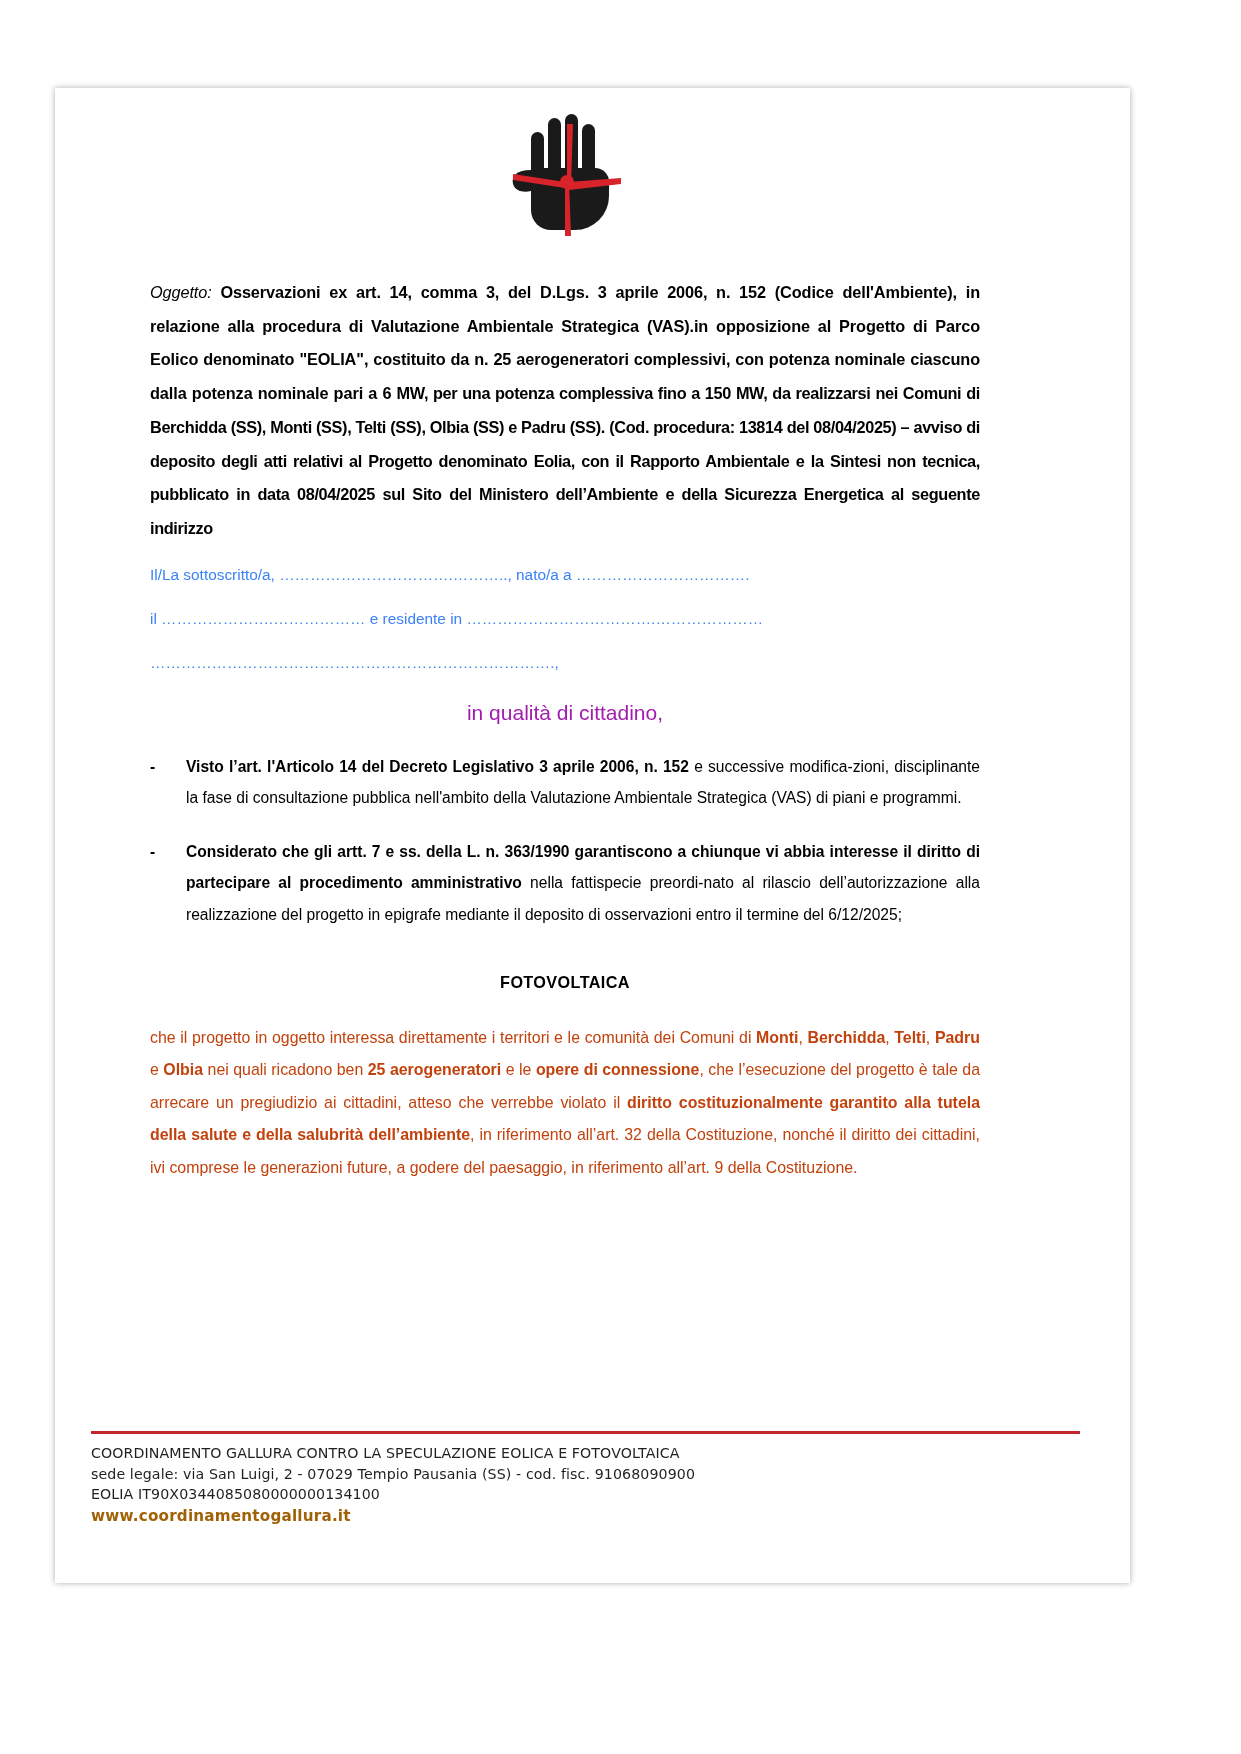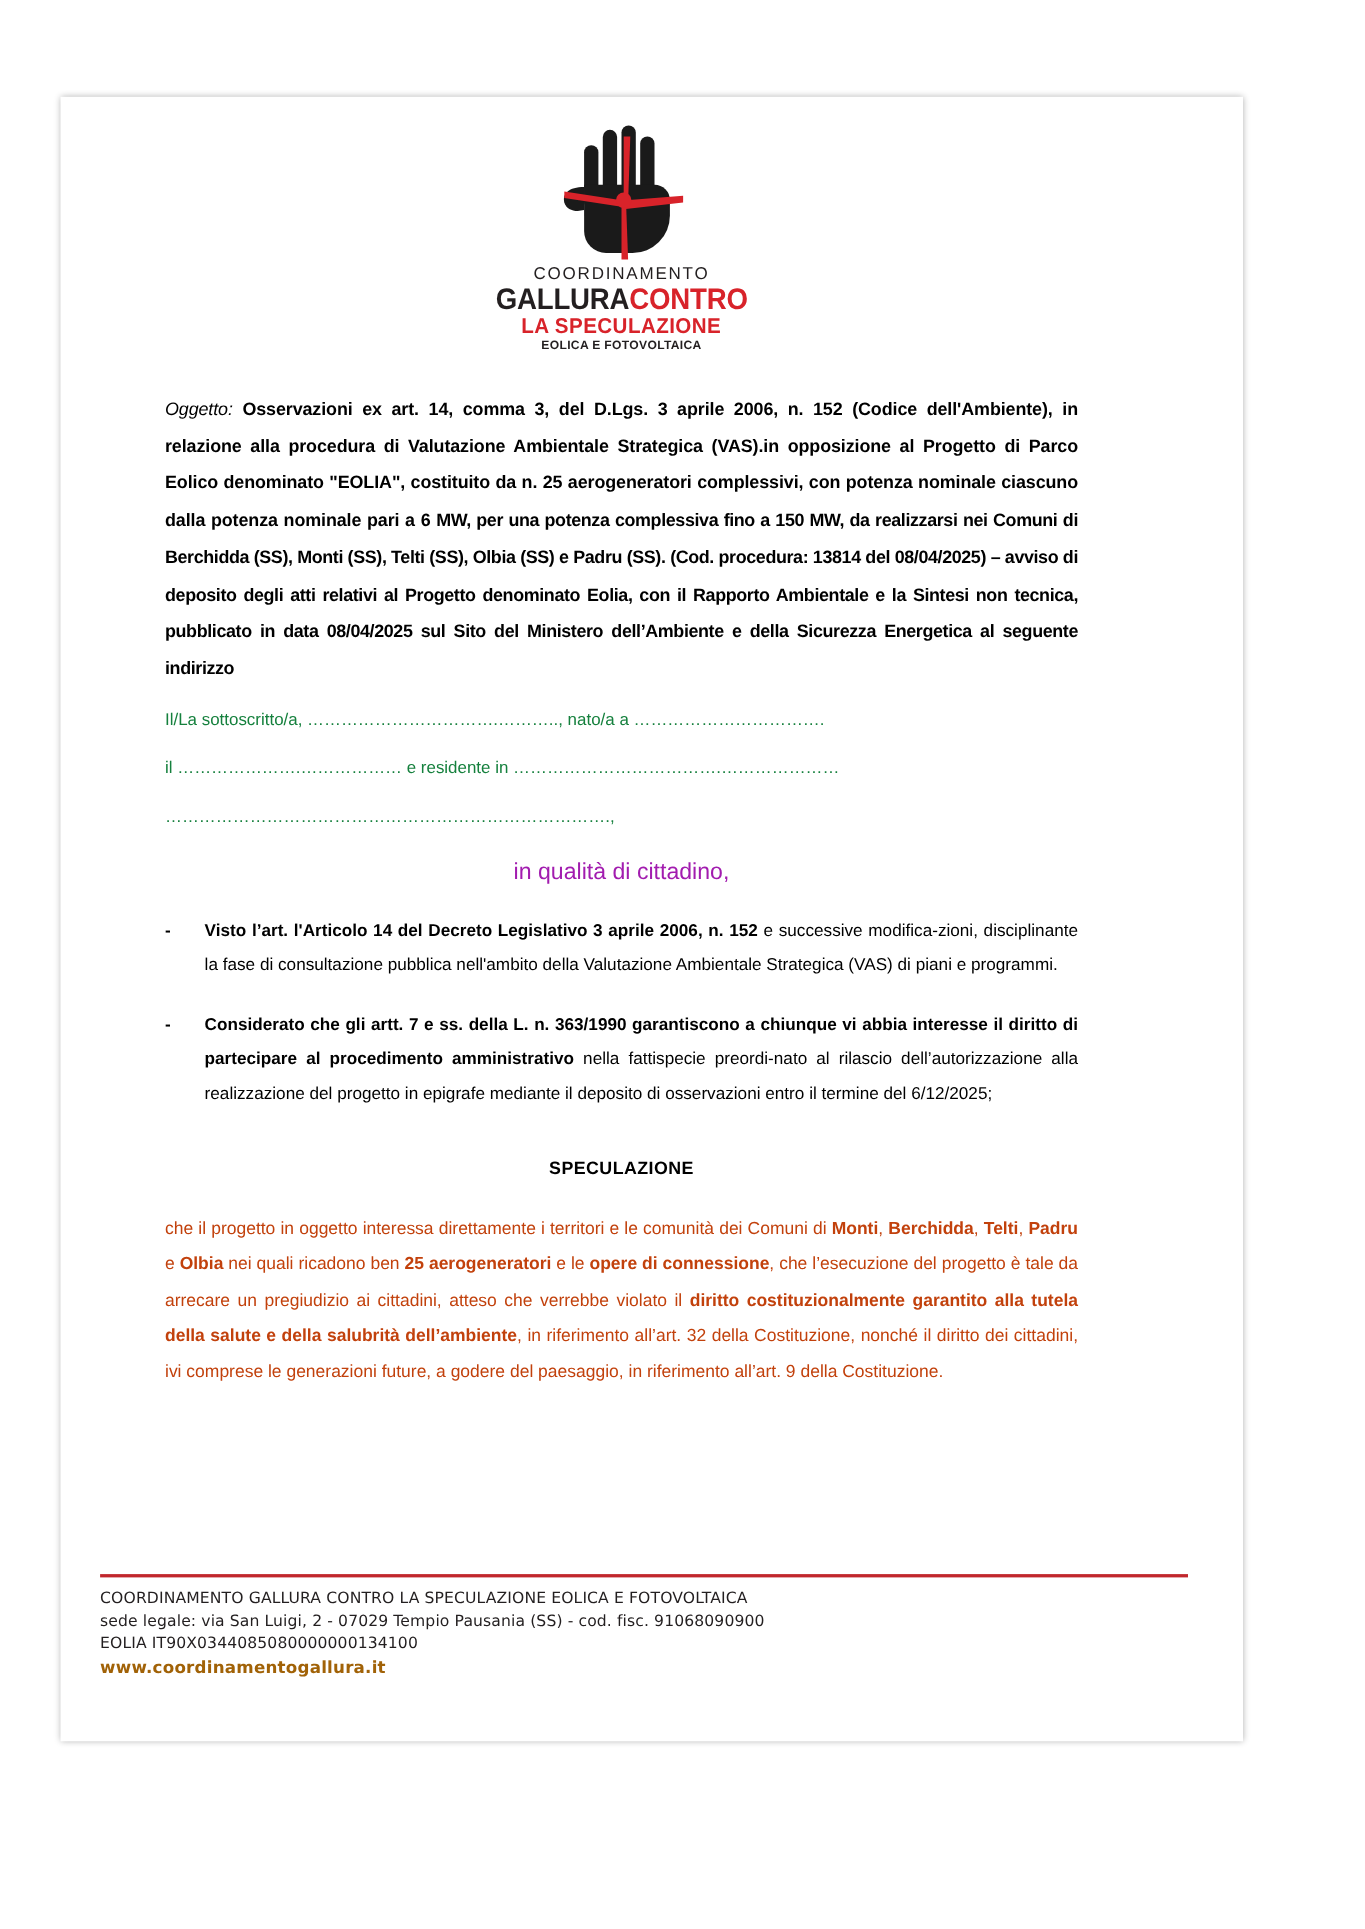--- a/index.html
+++ b/index.html
@@ -75,21 +75,21 @@
   .subject .og{font-weight:400;font-style:italic;}
   .subject .tight{
     font-family:"Liberation Sans Narrow","Liberation Sans",sans-serif;
     letter-spacing:-0.35px;
   }
 
   .fillline{
     margin-top:17px;
     font-size:15.4px;
     line-height:1.55;
-    color:#15803d;
+    color:#3b82f6;
   }
   .fillline.second{margin-top:20px;}
   .fillline.third{margin-top:20px;}
 
   .center-note{
     margin-top:26px;
     text-align:center;
     font-size:21px;
     color:#a21caf;
   }
@@ -180,26 +180,20 @@
           </g>
           <g fill="#d8232a">
             <path d="M66 14 l6 0 l-2 60 l-4 0 z"></path>
             <path d="M64 72 l-52 -8 l0 6 l52 8 z"></path>
             <path d="M68 72 l52 -4 l0 6 l-52 6 z"></path>
             <path d="M64 70 l4 0 l2 56 l-6 0 z"></path>
             <circle cx="66" cy="72" r="7"></circle>
           </g>
         </svg>
       </div>
-      <div class="logo-text">
-        <div class="lt-coord">COORDINAMENTO</div>
-        <div class="lt-main"><span class="k">GALLURA</span><span class="r">CONTRO</span></div>
-        <div class="lt-spec">LA SPECULAZIONE</div>
-        <div class="lt-sub">EOLICA E FOTOVOLTAICA</div>
-      </div>
     </div>
 
     <div class="subject"><span class="og">Oggetto:</span><span> Osservazioni ex art. 14, comma 3, del D.Lgs. 3 aprile 2006, n. 152 (Codice dell'Ambiente), in relazione alla procedura di Valutazione Ambientale Strategica (VAS).in opposizione al Progetto di Parco Eolico denominato "EOLIA", costituito da n. 25 aerogeneratori complessivi, con potenza nominale ciascuno dalla potenza nominale pari a 6 </span><span class="tight">MW, per una potenza complessiva fino a 150 MW, da realizzarsi nei Comuni di Berchidda (SS), Monti (SS), Telti (SS), Olbia (SS) e Padru (SS). (Cod. procedura: 13814 del 08/04/2025) – avviso di deposito degli atti relativi al Progetto denominato Eolia, con il Rapporto Ambientale e la Sintesi non tecnica, pubblicato in data 08/04/2025 sul Sito del Ministero dell’Ambiente e della Sicurezza Energetica al seguente indirizzo</span></div>
 
     <div class="fillline">Il/La sottoscritto/a, …………………………….………..,  nato/a a …………………………….</div>
     <div class="fillline second">il ………………….……………… e residente in ……………………………….…………………</div>
     <div class="fillline third">…………………………………………………………………….,</div>
 
     <div class="center-note">in qualità di cittadino,</div>
 
@@ -207,21 +201,21 @@
       <div class="bullet">
         <div class="dash">-</div>
         <div class="btext"><b>Visto l’art. l'Articolo 14 del Decreto Legislativo 3 aprile 2006, n. 152</b><span> e successive modifica-zioni, disciplinante la fase di consultazione pubblica nell'ambito della Valutazione Ambientale Strategica (VAS) di piani e programmi.</span></div>
       </div>
       <div class="bullet">
         <div class="dash">-</div>
         <div class="btext"><b>Considerato che gli artt. 7 e ss. della L. n. 363/1990 garantiscono a chiunque vi abbia interesse il diritto di partecipare al procedimento amministrativo</b><span> nella fattispecie preordi-nato al rilascio dell’autorizzazione alla realizzazione del progetto in epigrafe mediante il deposito di osservazioni entro il termine del 6/12/2025;</span></div>
       </div>
     </div>
 
-    <div class="considerato">SPECULAZIONE</div>
+    <div class="considerato">FOTOVOLTAICA</div>
 
     <div class="closing"><span>che il progetto in oggetto interessa direttamente i territori e le comunità dei Comuni di </span><b>Monti</b><span>, </span><b>Berchidda</b><span>, </span><b>Telti</b><span>, </span><b>Padru</b><span> e </span><b>Olbia</b><span> nei quali ricadono ben </span><b>25 aerogeneratori</b><span> e le </span><b>opere di connessione</b><span>, che l’esecuzione del progetto è tale da arrecare un pregiudizio ai cittadini, atteso che verrebbe violato il </span><b>diritto costituzionalmente garantito alla tutela della salute e della salubrità dell’ambiente</b><span>, in riferimento all’art. 32 della Costituzione, nonché il diritto dei cittadini, ivi comprese le generazioni future, a godere del paesaggio, in riferimento all’art. 9 della Costituzione.</span></div>
   </div>
 
   <div class="footer">
     <div class="rule"></div>
     <div class="fline">COORDINAMENTO GALLURA CONTRO LA SPECULAZIONE EOLICA E FOTOVOLTAICA</div>
     <div class="fline">sede legale: via San Luigi, 2 - 07029 Tempio Pausania (SS) - cod. fisc. 91068090900</div>
     <div class="fline">EOLIA IT90X0344085080000000134100</div>
     <div class="fweb">www.coordinamentogallura.it</div>

